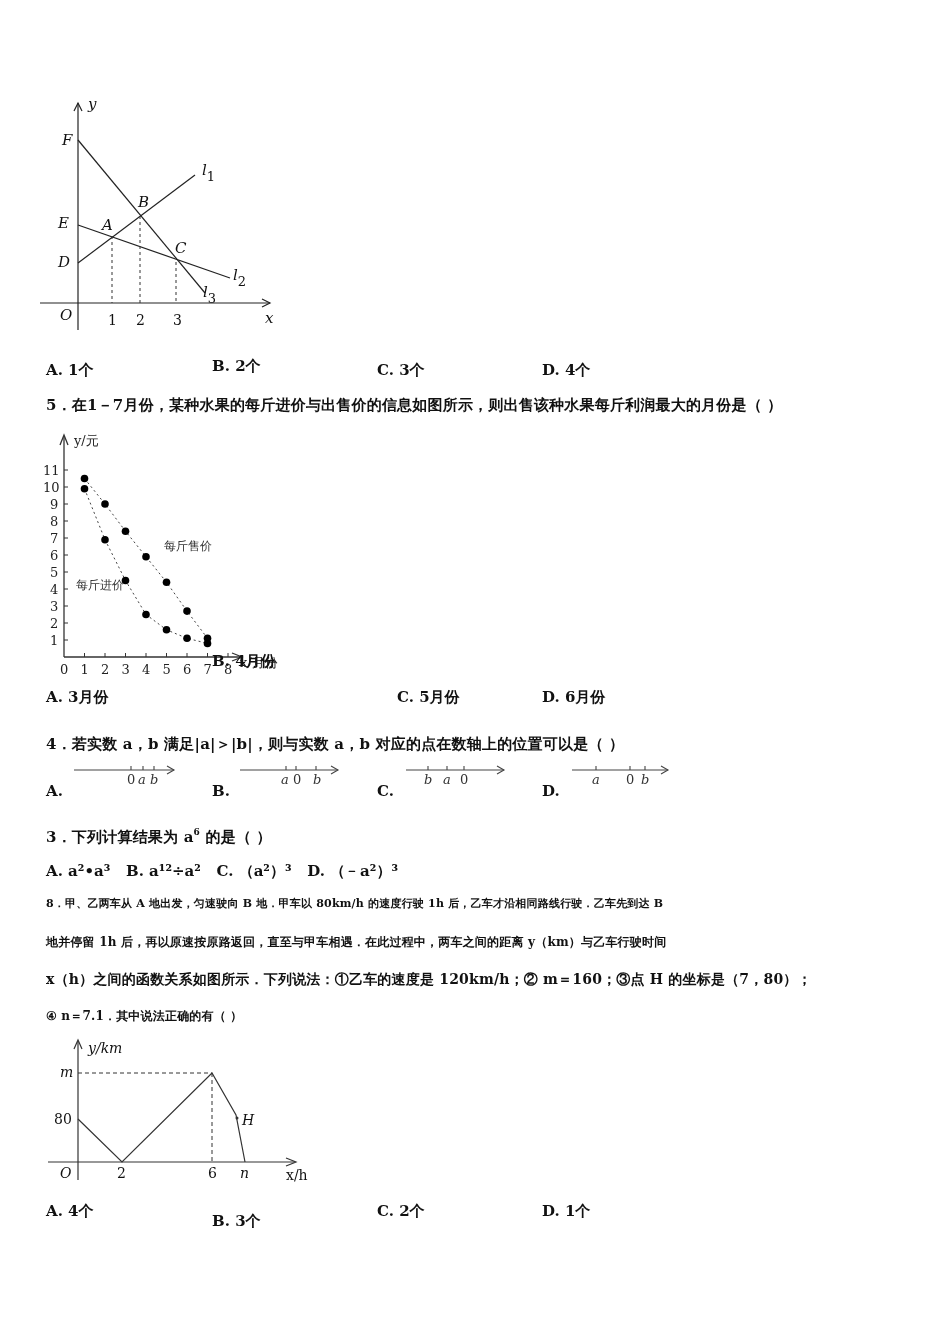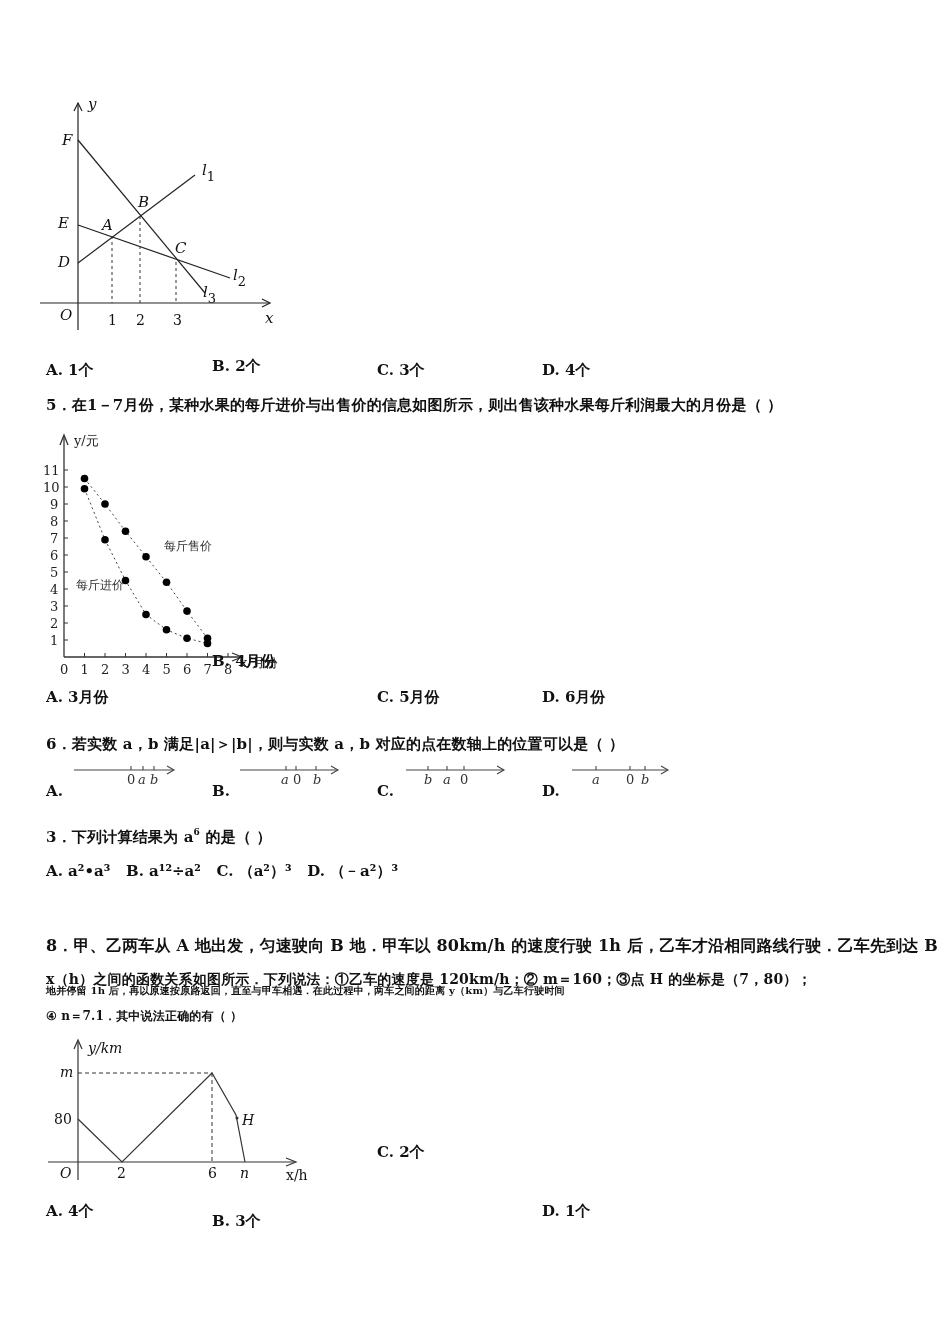--- a/index.html
+++ b/index.html
@@ -134,24 +134,24 @@
       <circle cx="167.5" cy="218.4" r="3.8"></circle>
     </g>
   <text x="34" y="20" font-size="13" fill="#222" font-family="DejaVu Sans, sans-serif">y/元</text>
   <text x="200" y="242" font-size="13" fill="#222" font-family="DejaVu Sans, sans-serif">x/月份</text>
   <text x="124" y="125" font-size="12" fill="#333" font-family="DejaVu Sans, sans-serif">每斤售价</text>
   <text x="36" y="164" font-size="12" fill="#333" font-family="DejaVu Sans, sans-serif">每斤进价</text>
 </svg>
 
 <div class="opt" style="left:46px;top:688px"><span>A.</span>&nbsp;<span>3月份</span></div>
 <div class="opt" style="left:212px;top:652px"><span>B.</span>&nbsp;<span>4月份</span></div>
-<div class="opt" style="left:377px;top:688px"><span>C.</span>&nbsp;<span>5月份</span></div>
+<div class="opt" style="left:397px;top:688px"><span>C.</span>&nbsp;<span>5月份</span></div>
 <div class="opt" style="left:542px;top:688px"><span>D.</span>&nbsp;<span>6月份</span></div>
 
-<div class="q" style="top:735px">6．若实数 a，b 满足|a|＞|b|，则与实数 a，b 对应的点在数轴上的位置可以是（   ）</div>
+<div class="q" style="top:735px">4．若实数 a，b 满足|a|＞|b|，则与实数 a，b 对应的点在数轴上的位置可以是（   ）</div>
 
 <div class="opt" style="left:46px;top:782px">A.</div>
 <svg class="fig" style="left:72px;top:760px" width="110" height="30" viewBox="0 0 110 30">
   <g stroke="#444" stroke-width="1.1" fill="none">
       <line x1="2" y1="10" x2="102" y2="10"></line>
       <polyline points="95,6 102,10 95,14"></polyline>
   <line x1="59" y1="6" x2="59" y2="10"></line>
       <line x1="71" y1="6" x2="71" y2="10"></line>
       <line x1="82" y1="6" x2="82" y2="10"></line>
     </g>
@@ -211,22 +211,22 @@
 </svg>
 
 <div class="q" style="top:828px"><span>3．下列计算结果为 a</span><sup>6</sup><span> 的是（      ）</span></div>
 <div class="opt" style="left:46px;top:862px">
   <span><span>A.</span>&nbsp;<span>a²•a³</span></span>&nbsp;&nbsp;
   <span><span>B.</span>&nbsp;<span>a¹²÷a²</span></span>&nbsp;&nbsp;
   <span><span>C.</span>&nbsp;<span>（a²）³</span></span>&nbsp;&nbsp;
   <span><span>D.</span>&nbsp;<span>（﹣a²）³</span></span>
 </div>
 
-<div class="q" style="top:936px;font-size:16px">8．甲、乙两车从 A 地出发，匀速驶向 B 地．甲车以 80km/h 的速度行驶 1h 后，乙车才沿相同路线行驶．乙车先到达 B</div>
-<div class="q" style="top:984px;font-size:10px">地并停留 1h 后，再以原速按原路返回，直至与甲车相遇．在此过程中，两车之间的距离 y（km）与乙车行驶时间</div>
+<div class="q" style="top:896px;font-size:11px">8．甲、乙两车从 A 地出发，匀速驶向 B 地．甲车以 80km/h 的速度行驶 1h 后，乙车才沿相同路线行驶．乙车先到达 B</div>
+<div class="q" style="top:934px;font-size:12px">地并停留 1h 后，再以原速按原路返回，直至与甲车相遇．在此过程中，两车之间的距离 y（km）与乙车行驶时间</div>
 <div class="q" style="top:971px;font-size:14px">x（h）之间的函数关系如图所示．下列说法：①乙车的速度是 120km/h；② m＝160；③点 H 的坐标是（7，80）；</div>
 <div class="q" style="top:1008px;font-size:12px">④ n＝7.1．其中说法正确的有（      ）</div>
 
 <svg class="fig" style="left:40px;top:1035px" width="280" height="150" viewBox="0 0 280 150">
   <g stroke="#333" stroke-width="1.2" fill="none">
     <line x1="8" y1="127" x2="255" y2="127"></line>
     <polyline points="246,123 256,127 246,131"></polyline>
     <line x1="38" y1="145" x2="38" y2="6"></line>
     <polyline points="34,14 38,5 42,14"></polyline>
     <polyline points="38,84 82,127 172,38 196,80 205,127"></polyline>
@@ -244,14 +244,14 @@
     <text x="14" y="89">80</text>
     <text x="77" y="143">2</text>
     <text x="168" y="143">6</text>
     <text x="200" y="143" font-style="italic">n</text>
     <text x="202" y="90" font-style="italic">H</text>
   </g>
 </svg>
 
 <div class="opt" style="left:46px;top:1202px"><span>A.</span>&nbsp;<span>4个</span></div>
 <div class="opt" style="left:212px;top:1212px"><span>B.</span>&nbsp;<span>3个</span></div>
-<div class="opt" style="left:377px;top:1143px"><span>C.</span>&nbsp;<span>2个</span></div>
+<div class="opt" style="left:377px;top:1202px"><span>C.</span>&nbsp;<span>2个</span></div>
 <div class="opt" style="left:542px;top:1202px"><span>D.</span>&nbsp;<span>1个</span></div>
 
 </body></html>

